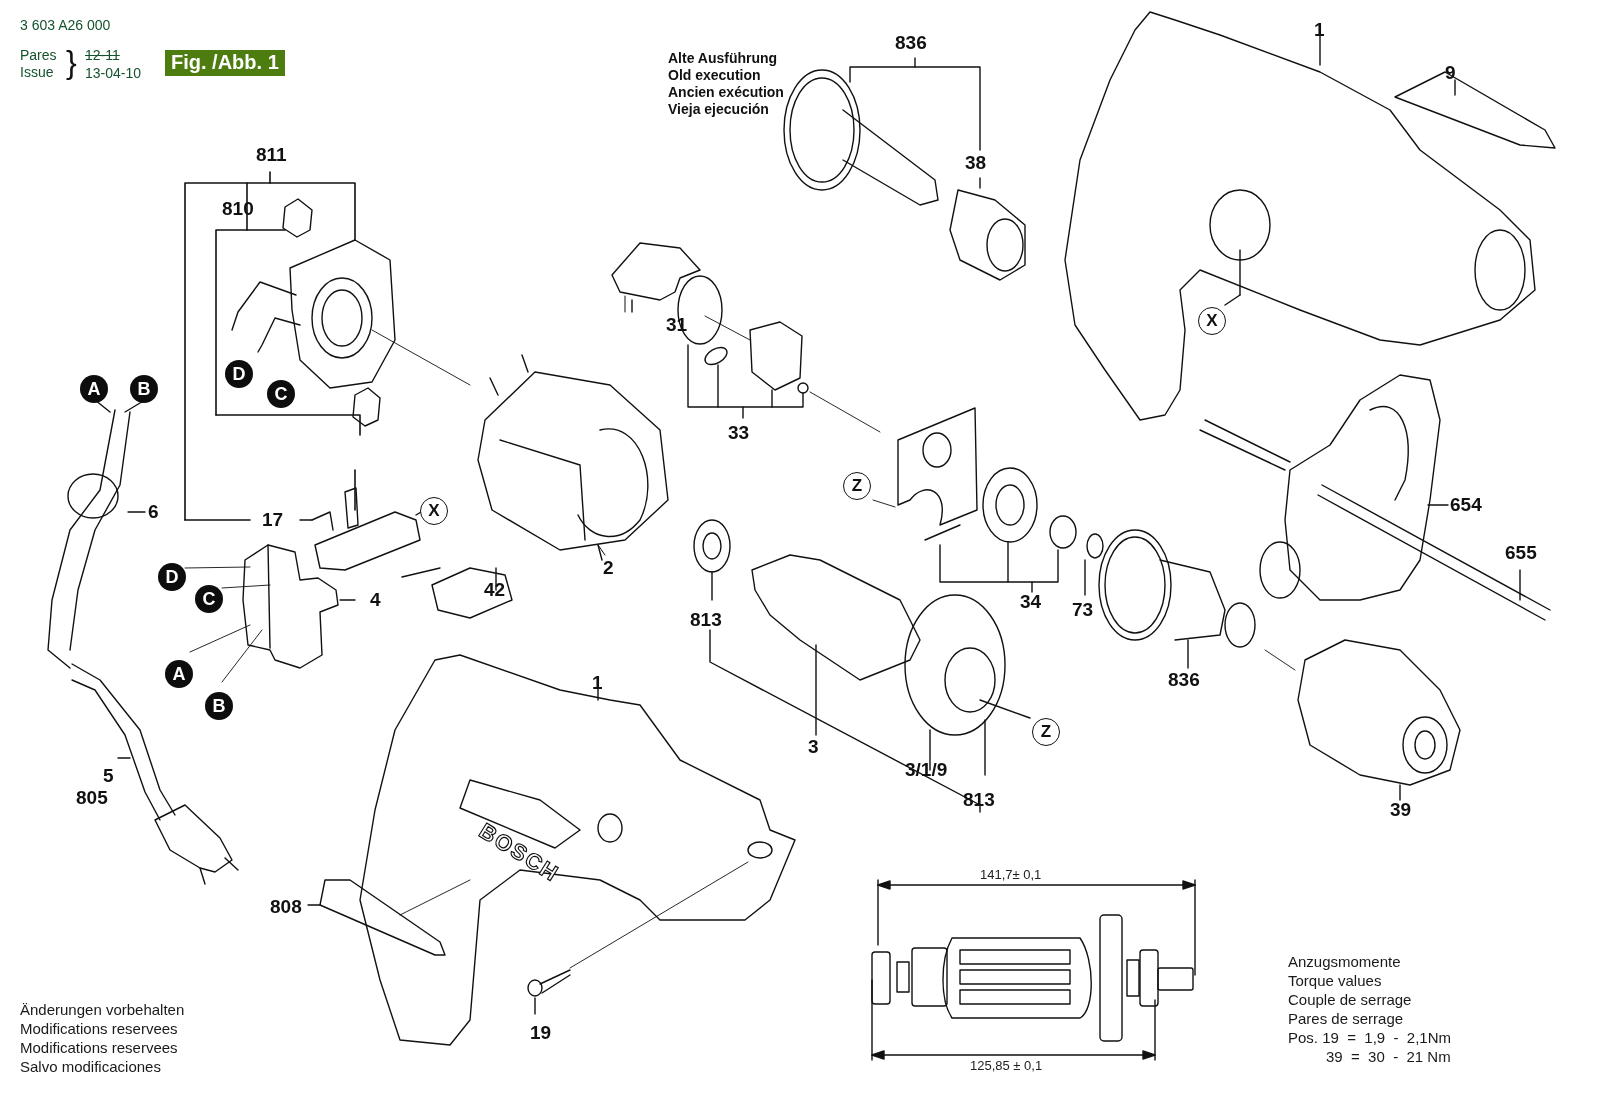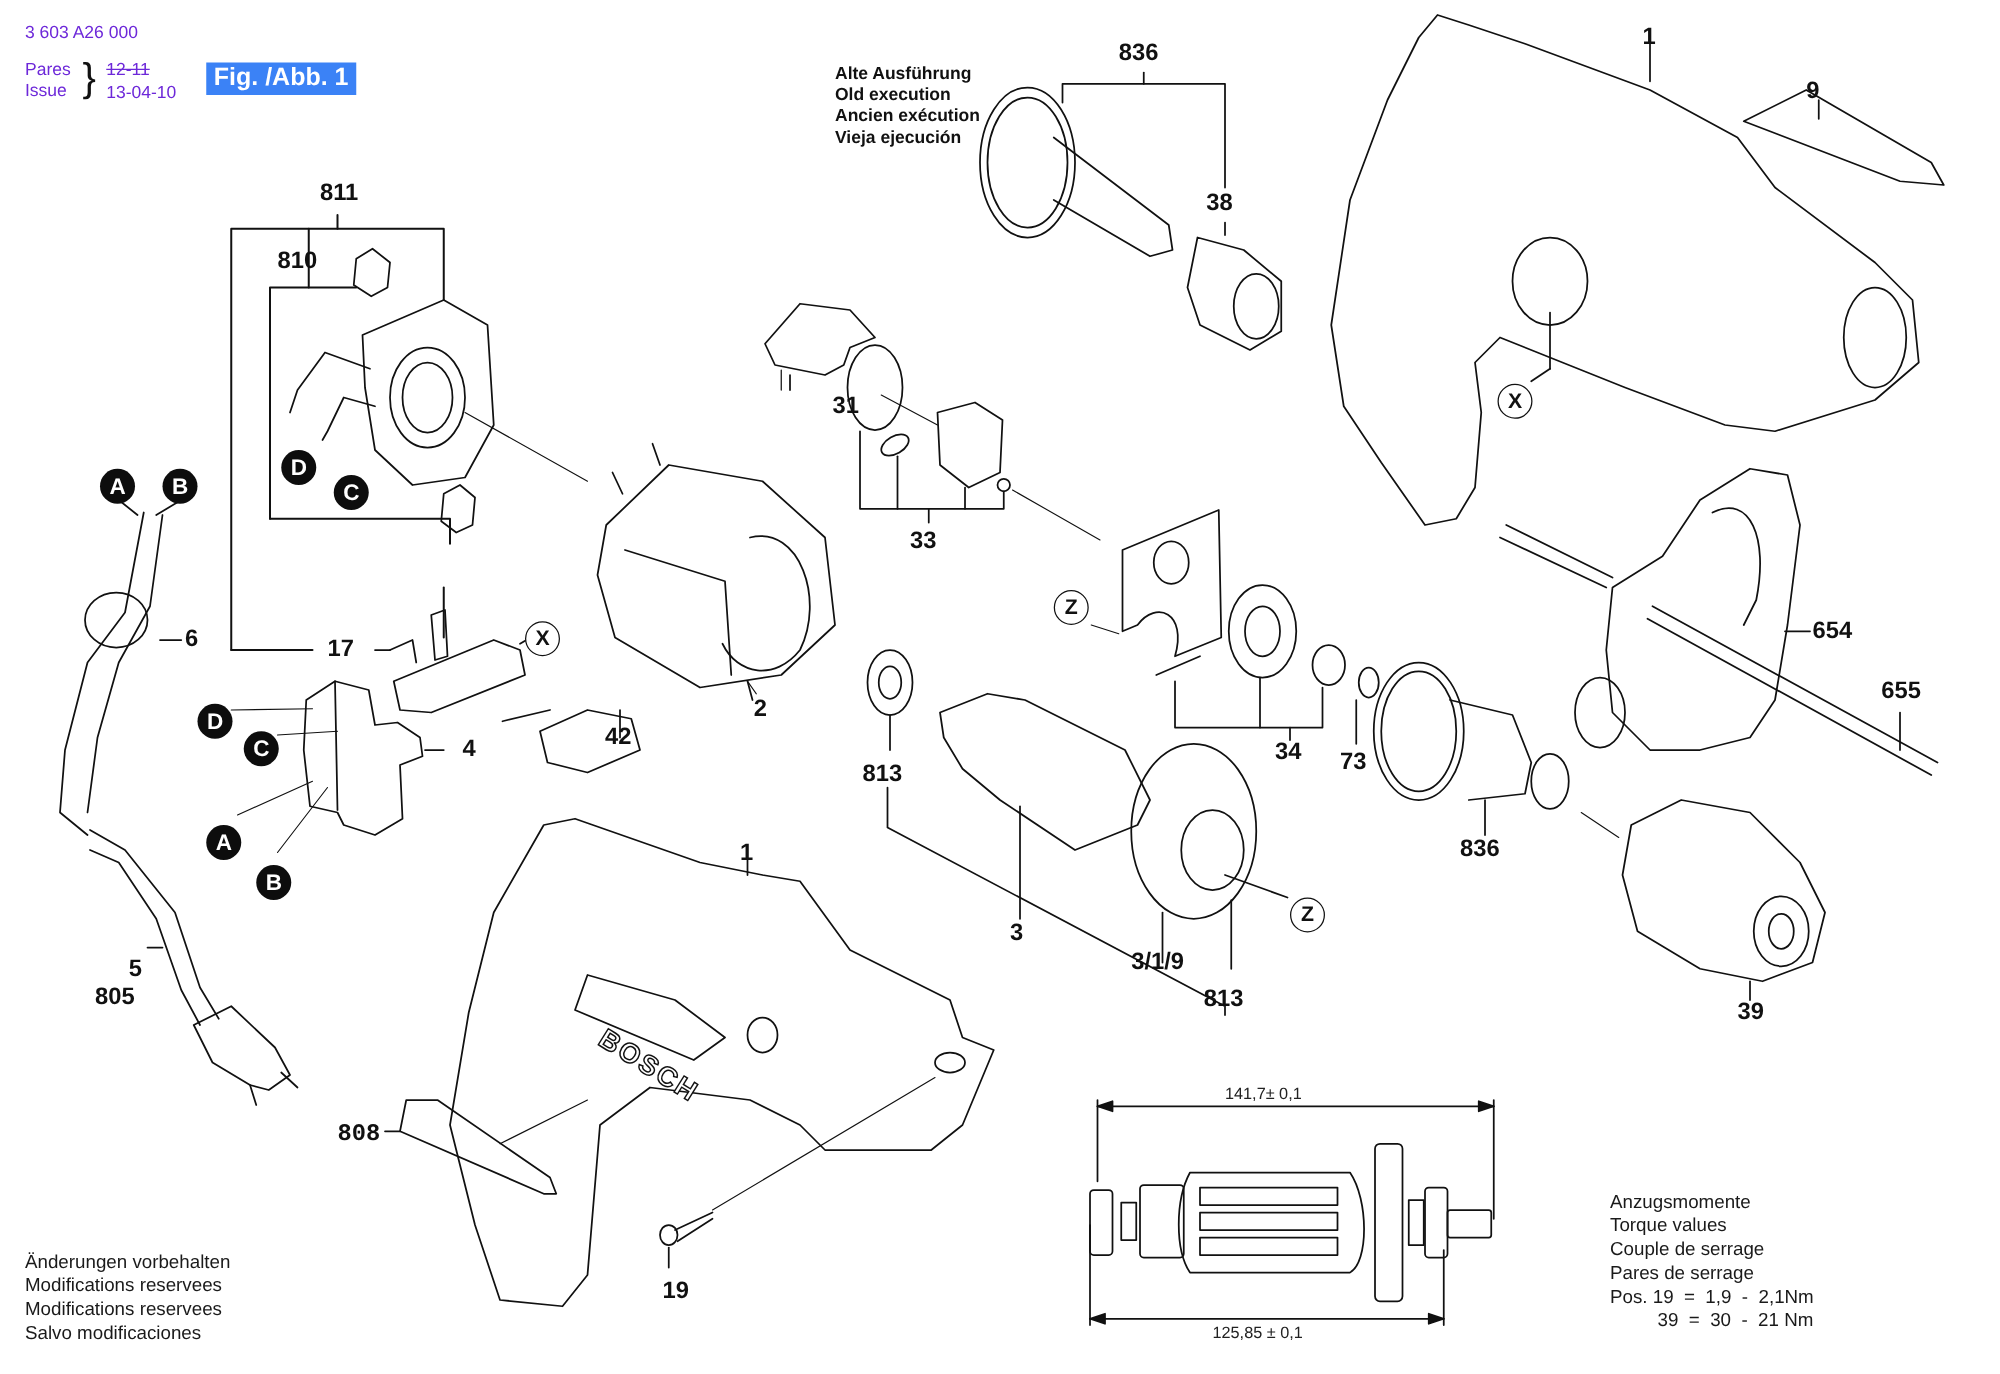--- a/index.html
+++ b/index.html
@@ -1,20 +1,20 @@
 <!DOCTYPE html>
 <html><head>
 <meta charset="utf-8">
 <style>
   html, body { margin: 0; padding: 0; background: #ffffff; }
   body { width: 1600px; height: 1099px; position: relative; overflow: hidden;
          font-family: "Liberation Sans", sans-serif; color: #111; }
   .abs { position: absolute; }
-  .hdr { font-size: 14px; line-height: 17px; color: #6d28d9; }
-  .fig { background: #3b82f6; color: #fff; font-weight: bold; font-size: 20px; padding: 1px 6px 2px 6px; }
+  .hdr { font-size: 14px; line-height: 17px; color: #14532d; }
+  .fig { background: #4d7c0f; color: #fff; font-weight: bold; font-size: 20px; padding: 1px 6px 2px 6px; }
   .old { font-weight: bold; font-size: 14px; line-height: 17px; }
   .note { font-size: 15px; line-height: 19px; color: #1a1a1a; }
   .lbl { font-weight: bold; font-size: 19px; line-height: 20px; color: #111; white-space: nowrap; }
   .dim { font-size: 13px; color: #222; }
   .badge { width: 28px; height: 28px; border-radius: 50%; background: #0d0d0d; color: #fff;
            font-weight: bold; font-size: 18px; display: flex; align-items: center; justify-content: center; }
   .ring { width: 28px; height: 28px; border-radius: 50%; border: 1.6px solid #111; background:#fff; color: #111;
           font-weight: bold; font-size: 17px; display: flex; align-items: center; justify-content: center; box-sizing: border-box; }
   svg.art { position: absolute; left: 0; top: 0; }
   svg.art * { vector-effect: non-scaling-stroke; }
@@ -278,21 +278,21 @@
 <div class="abs lbl" style="left:1505px;top:543px;">655</div>
 <div class="abs lbl" style="left:690px;top:610px;">813</div>
 <div class="abs lbl" style="left:808px;top:737px;">3</div>
 <div class="abs lbl" style="left:905px;top:760px;">3/1/9</div>
 <div class="abs lbl" style="left:963px;top:790px;">813</div>
 <div class="abs lbl" style="left:1168px;top:670px;">836</div>
 <div class="abs lbl" style="left:1390px;top:800px;">39</div>
 <div class="abs lbl" style="left:592px;top:673px;">1</div>
 <div class="abs lbl" style="left:103px;top:766px;">5</div>
 <div class="abs lbl" style="left:76px;top:788px;">805</div>
-<div class="abs lbl" style="left:270px;top:897px;font-family:Liberation Mono, monospace;">808</div>
+<div class="abs lbl" style="left:270px;top:897px;">808</div>
 <div class="abs lbl" style="left:530px;top:1023px;">19</div>
 
 <div class="abs" style="left:488px;top:818px;font-weight:bold;font-size:22px;letter-spacing:2px;color:#fff;-webkit-text-stroke:1.2px #111;transform:rotate(32deg);transform-origin:left top;">BOSCH</div>
 
 <div class="abs badge" style="left:80px;top:375px;">A</div>
 <div class="abs badge" style="left:130px;top:375px;">B</div>
 <div class="abs badge" style="left:225px;top:360px;">D</div>
 <div class="abs badge" style="left:267px;top:380px;">C</div>
 <div class="abs badge" style="left:158px;top:563px;">D</div>
 <div class="abs badge" style="left:195px;top:585px;">C</div>

